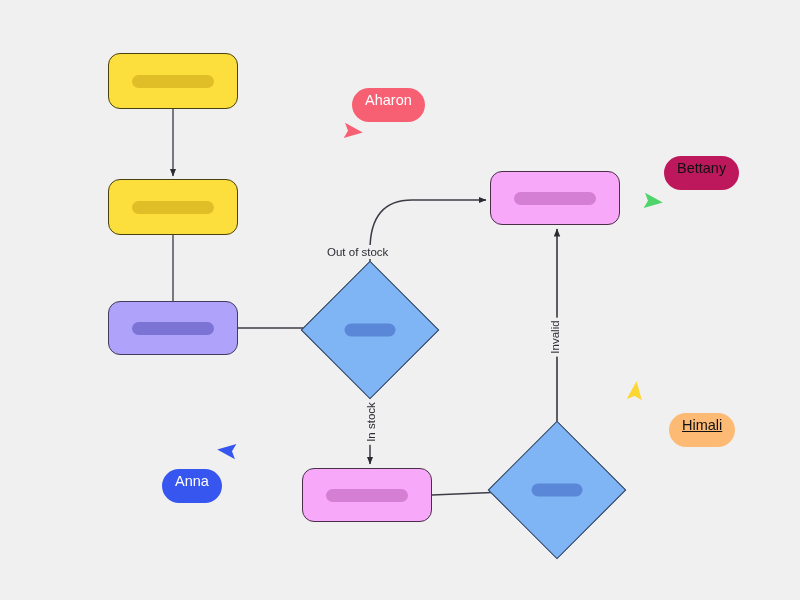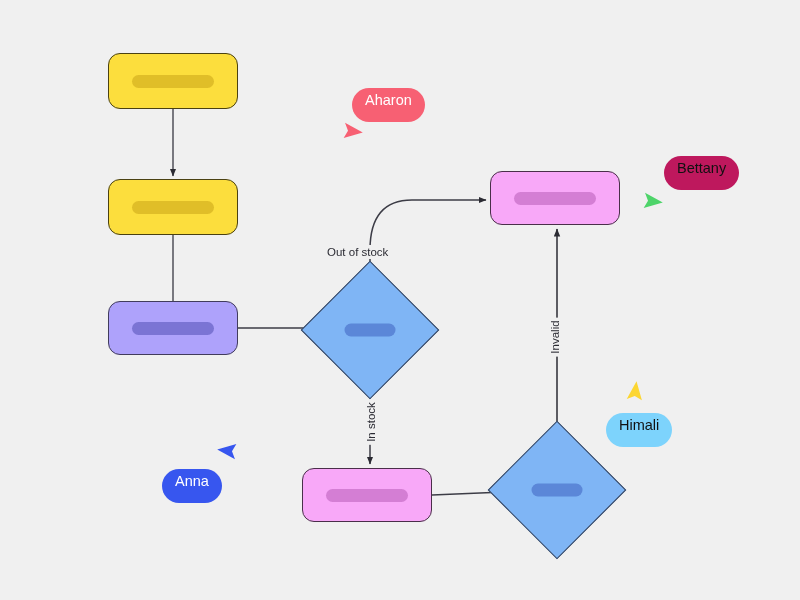--- a/index.html
+++ b/index.html
@@ -190,21 +190,21 @@
     </div>
     <div class="cursor-label" style="left:664px; top:156px; background:#be185d; color:#111111;">Bettany</div>
   </div>
 
   <div class="cursor">
     <div class="cursor-arrow" style="left:622px; top:382px; transform: rotate(45deg);">
       <svg viewBox="0 0 24 24" width="26" height="26" xmlns="http://www.w3.org/2000/svg">
         <path d="M4,2 L20,11 L12.5,12.8 L9.2,20 Z" fill="#fcd632"></path>
       </svg>
     </div>
-    <div class="cursor-label" style="left:606px; top:413px; background:#7dd3fc; color:#111111;">Himali</div>
+    <div class="cursor-label" style="left:669px; top:413px; background:#fdba74; color:#111111;text-decoration:underline;">Himali</div>
   </div>
 
   <div class="cursor">
     <div class="cursor-arrow" style="left:218px; top:438px; transform: rotate(-45deg);">
       <svg viewBox="0 0 24 24" width="26" height="26" xmlns="http://www.w3.org/2000/svg">
         <path d="M4,2 L20,11 L12.5,12.8 L9.2,20 Z" fill="#3756ef"></path>
       </svg>
     </div>
     <div class="cursor-label" style="left:162px; top:469px; background:#3756ef; color:#ffffff;text-align:center;">Anna</div>
   </div>

